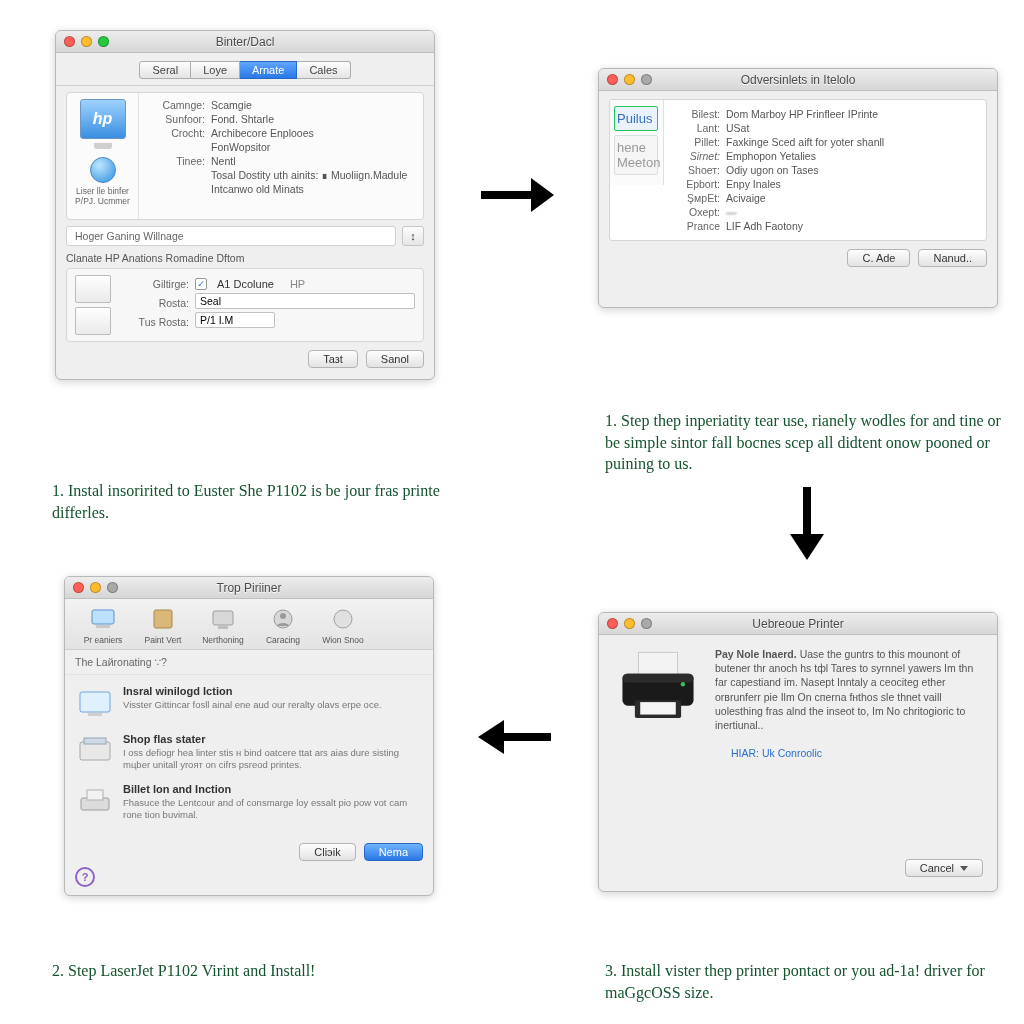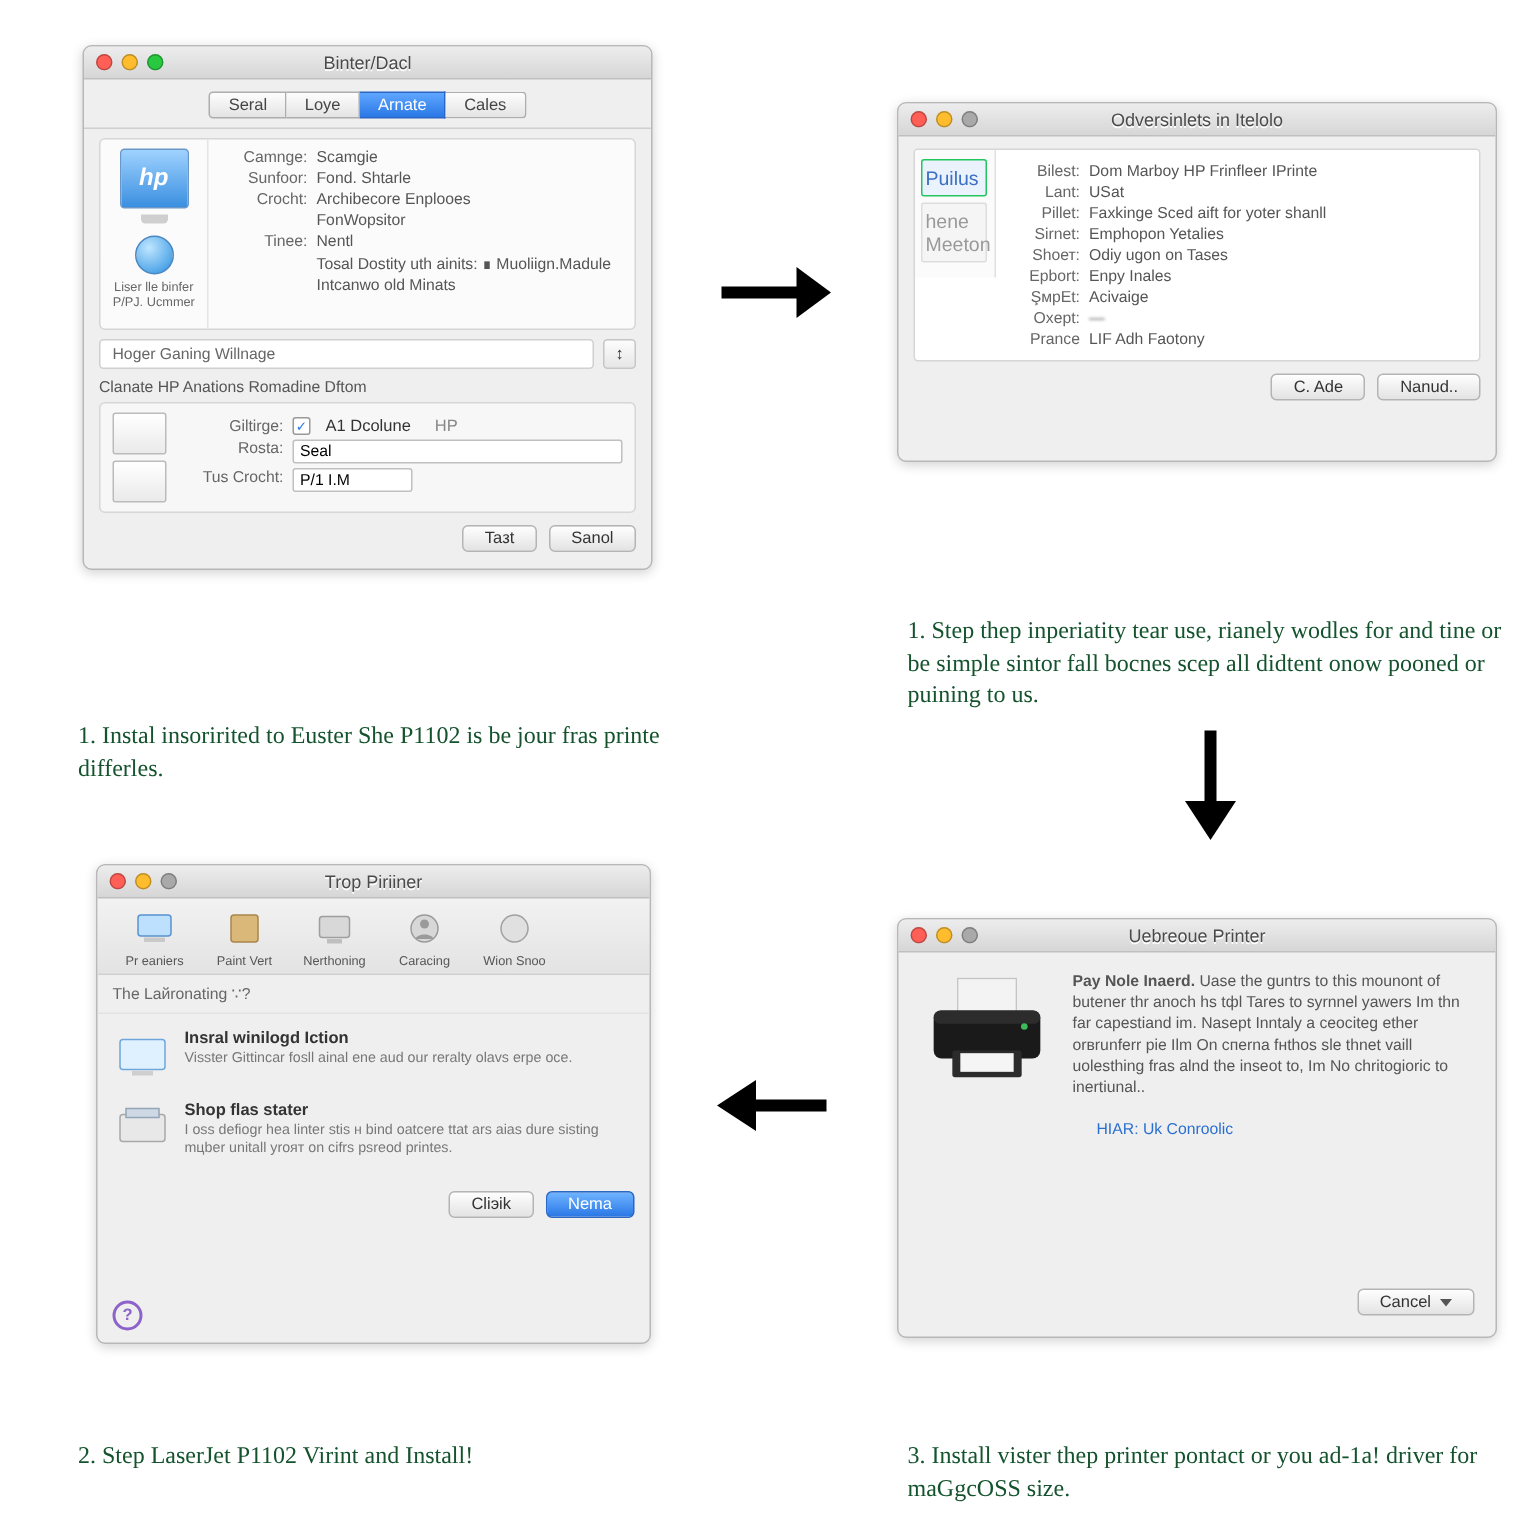--- a/index.html
+++ b/index.html
@@ -60,21 +60,21 @@
   .seg-btn + .seg-btn { border-left: none; }
   .seg-btn.active { background: linear-gradient(#5fa6ff,#2a78e6); color:#fff; border-color:#2a66c4; }
   .row { display:flex; align-items:center; margin: 2px 0; font-size:10.5px; color:#555; }
   .row .label { width: 58px; text-align:right; margin-right: 6px; color:#666; }
   .row .value { color:#555; }
 
   .sidebar { float:left; width: 72px; padding: 6px 4px; text-align:center; font-size:8.5px; color:#666; }
   .sidebar img, .monitor-icon { display:block; margin: 0 auto 4px; }
   .groupbox-title { font-size:10.5px; color:#555; margin-bottom:4px; }
 
-  .input-line { display:flex; align-items:flex-start; margin: 3px 0; gap:6px;}
+  .input-line { display:flex; align-items:flex-end; margin: 3px 0; gap:6px;}
   .input-line .il-label { width:60px; font-size:10.5px; text-align:right; color:#666; }
   .mac-input { border:1px solid #c0c0c0; border-radius:2px; background:#fff; font-size:10.5px; padding:1px 4px; height:16px; }
 
   .btn {
     font-size: 11px;
     padding: 2px 14px;
     border-radius: 4px;
     border: 1px solid #b4b4b4;
     background: linear-gradient(#fefefe,#e3e3e3);
     color:#333;
@@ -208,21 +208,21 @@
           <span class="il-label">Giltirge:</span>
           <span class="checkbox-box">✓</span>
           <span>A1 Dcolune</span>
           <span style="margin-left:10px;color:#888;">НР</span>
         </div>
         <div class="input-line">
           <span class="il-label">Rosta:</span>
           <input class="mac-input" style="flex: 1 1 0%;" value="Seal">
         </div>
         <div class="input-line">
-          <span class="il-label">Tus Crocht:</span>
+          <span class="il-label">Tus Rosta:</span>
           <input class="mac-input" style="width: 80px;" value="P/1 I.M">
         </div>
       </div>
     </div>
   </div>
 
   <div class="footer-btns">
     <button class="btn">Taзt</button>
     <button class="btn">Sanol</button>
   </div>
@@ -250,21 +250,21 @@
         </div>
       <div class="row">
           <span class="label" style="width:46px;">Lant:</span>
           <span class="value">USat</span>
         </div>
       <div class="row">
           <span class="label" style="width:46px;">Pillet:</span>
           <span class="value">Faxkinge Sced aift for yoter shanll</span>
         </div>
       <div class="row">
-          <span class="label" style="width:46px;">Sirnet:</span>
+          <span class="label" style="width:46px;font-style:italic;">Sirnet:</span>
           <span class="value">Emphopon Yetalies</span>
         </div>
       <div class="row">
           <span class="label" style="width:46px;">Shoет:</span>
           <span class="value">Odiy ugon on Tases</span>
         </div>
       <div class="row">
           <span class="label" style="width:46px;">Epbort:</span>
           <span class="value">Enpy Inales</span>
         </div>
@@ -365,20 +365,32 @@
     <div class="option">
       <div class="opt-icon">
           <svg width="34" height="30">
             <rect x="2" y="6" width="30" height="18" rx="2" fill="#e8e8e8" stroke="#a8a8a8"></rect>
             <rect x="6" y="2" width="22" height="6" fill="#cfd9e5" stroke="#93a5b8"></rect>
           </svg>
         </div>
       <div>
         <div class="opt-title">Shop flas stater</div>
         <div class="opt-desc">I oss defiogr hea linter stis н bind oatcere ttat ars aias dure sisting mцber unitall yroят on сifrs psreod printes.</div>
+      </div>
+    </div>
+    <div class="option">
+      <div class="opt-icon">
+          <svg width="34" height="30">
+            <rect x="3" y="12" width="28" height="12" rx="2" fill="#dcdcdc" stroke="#9c9c9c"></rect>
+            <rect x="9" y="4" width="16" height="10" fill="#f2f2f2" stroke="#b0b0b0"></rect>
+          </svg>
+        </div>
+      <div>
+        <div class="opt-title">Billet lon and Inction</div>
+        <div class="opt-desc">Fhasuce the Lentcour and of consmarge loy essalt pio pow vot cam rone tion buvimal.</div>
       </div>
     </div>
   </div>
 
   <div class="footer-btns">
     <button class="btn">Cliэik</button>
     <button class="btn primary">Nema</button>
   </div>
   <div class="step-help">?</div>
 </div>

